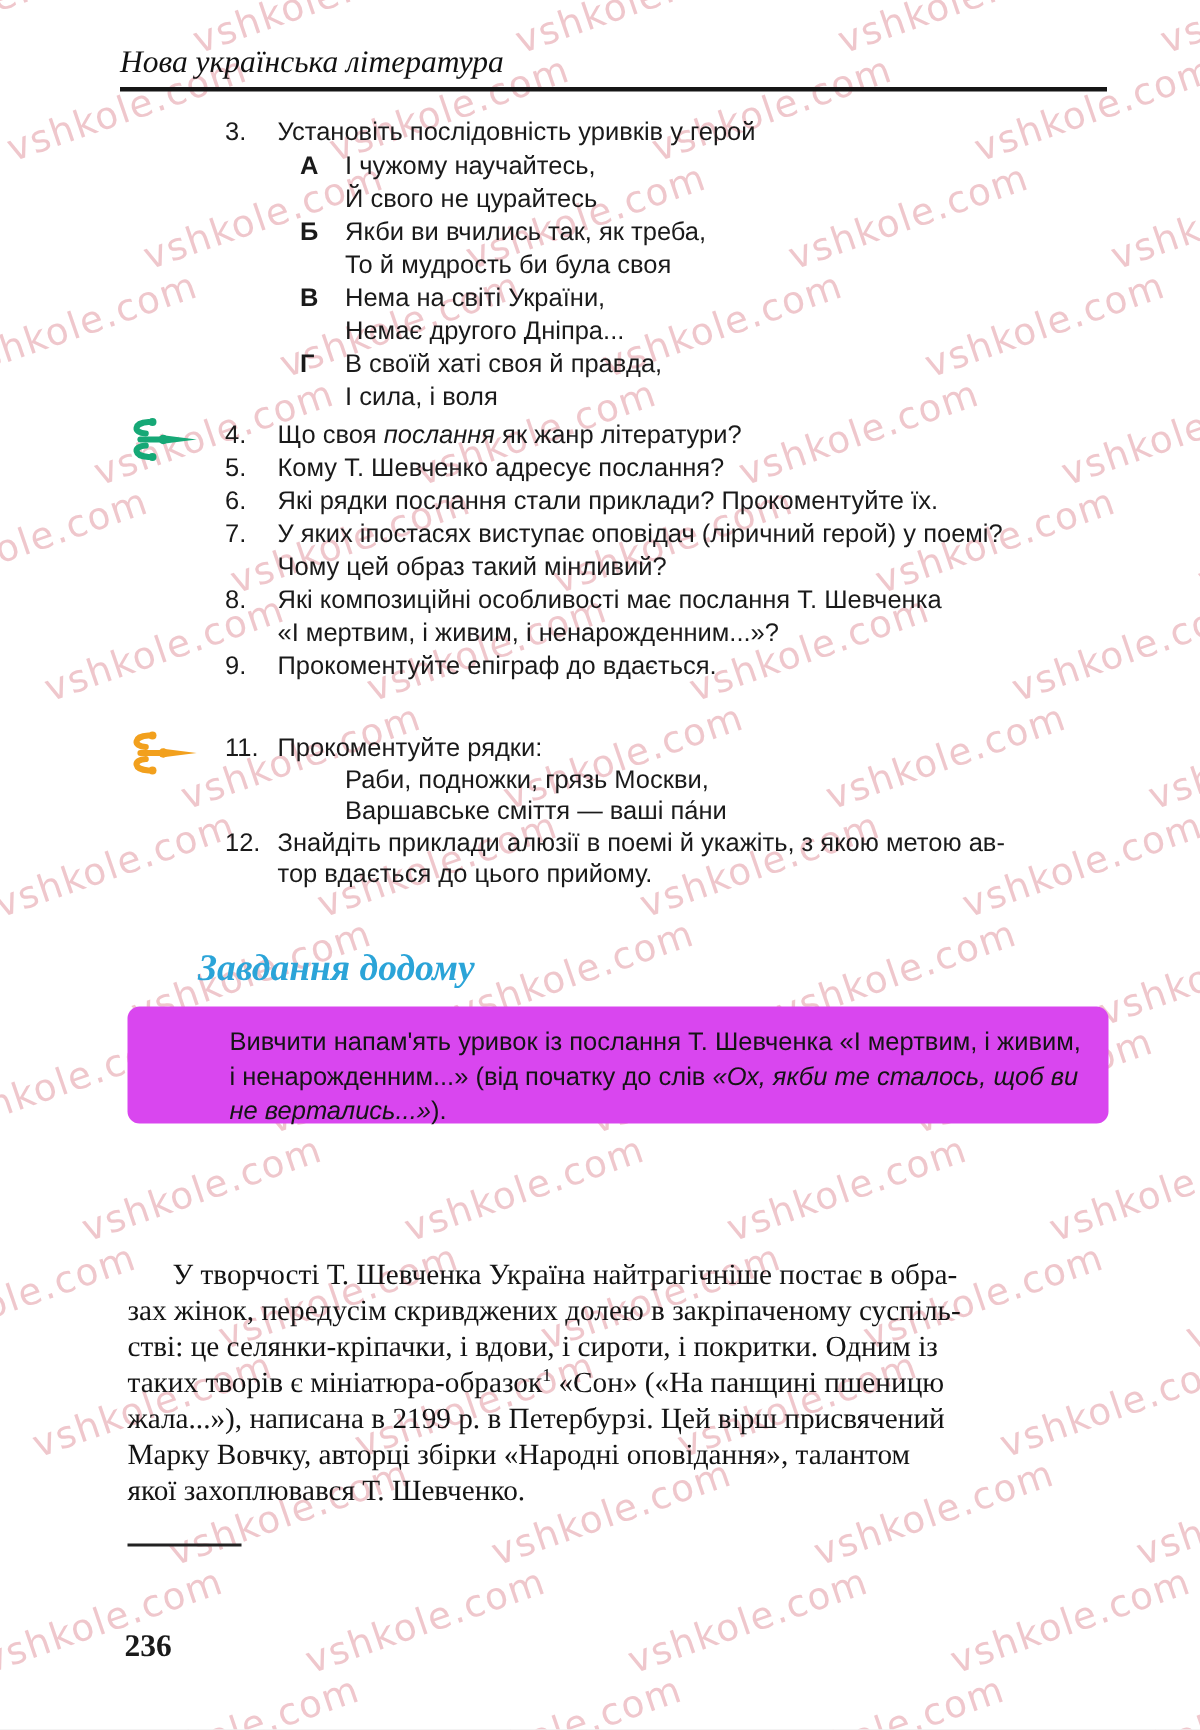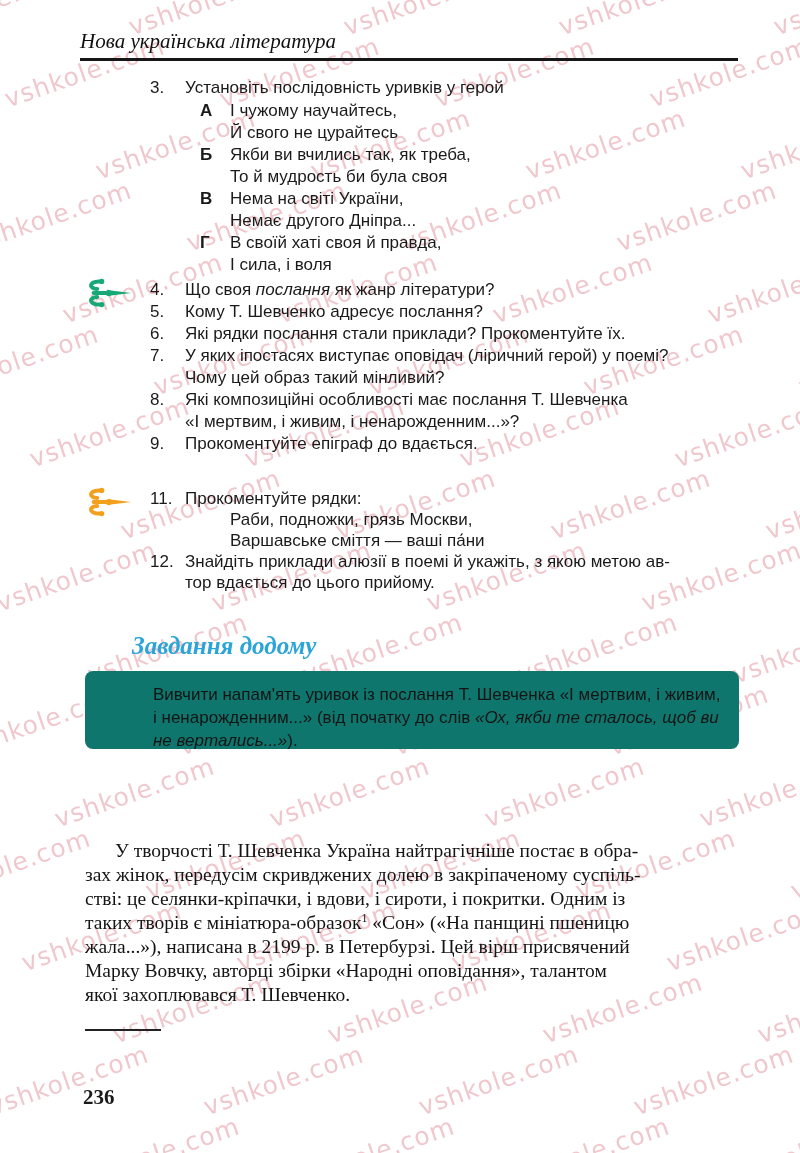--- a/index.html
+++ b/index.html
@@ -245,21 +245,21 @@
         <div>Варшавське сміття — ваші па́ни</div>
       </div>
       <div class="q-row">
         <span class="q-num">12.</span>
         <span class="q-text">Знайдіть приклади алюзії в поемі й укажіть, з якою метою ав-
 тор вдається до цього прийому.</span>
       </div>
     </div>
 
     <div class="hw-heading" style="color: rgb(43, 164, 216);">Завдання додому</div>
-    <div class="hw-box" id="hw-box" style="background: #0f766e;">
+    <div class="hw-box" id="hw-box" style="background: #d946ef;">
       <div class="hw-box-text"><span>Вивчити напам'ять уривок із послання Т. Шевченка «І мертвим, і живим, і ненарожденним...» (від початку до слів </span><span class="it">«Ох, якби те сталось, щоб ви не вертались...»</span><span>).</span></div>
     </div>
 
     <div class="body-para"><span>У творчості Т. Шевченка Україна найтрагічніше постає в обра-
 зах жінок, передусім скривджених долею в закріпаченому суспіль-
 стві: це селянки-кріпачки, і вдови, і сироти, і покритки. Одним із
 таких творів є мініатюра-образок</span><sup>1</sup><span> «Сон» («На панщині пшеницю
 жала...»), написана в 2199 р. в Петербурзі. Цей вірш присвячений
 Марку Вовчку, авторці збірки «Народні оповідання», талантом
 якої захоплювався Т. Шевченко.</span></div>

